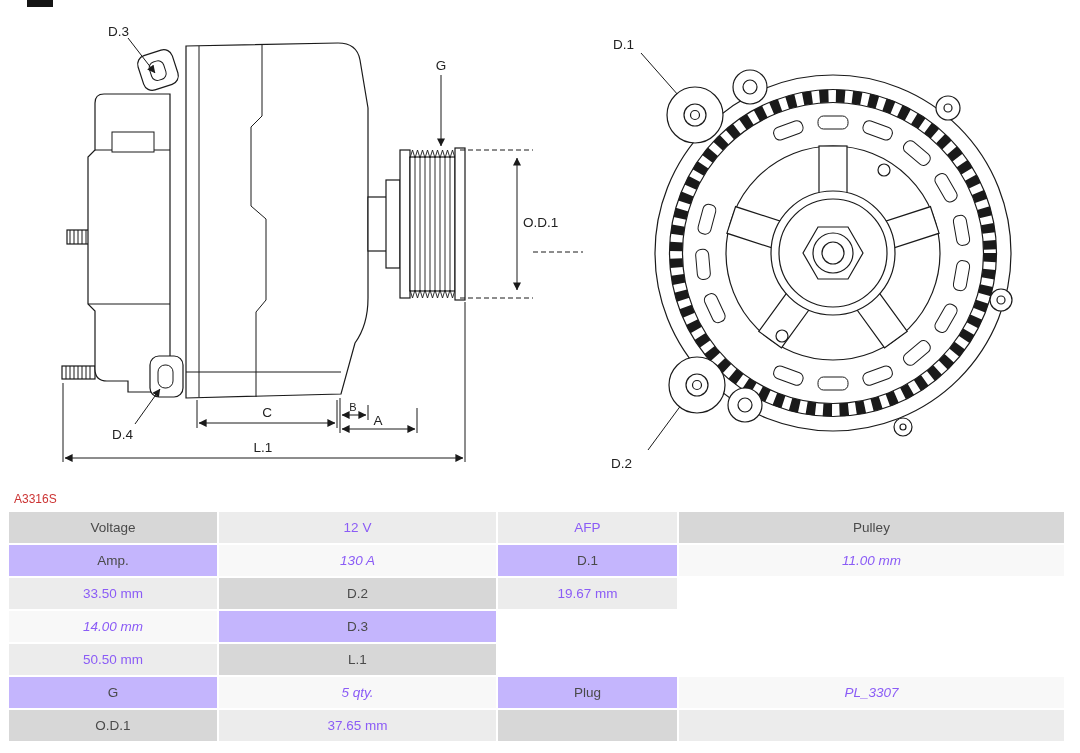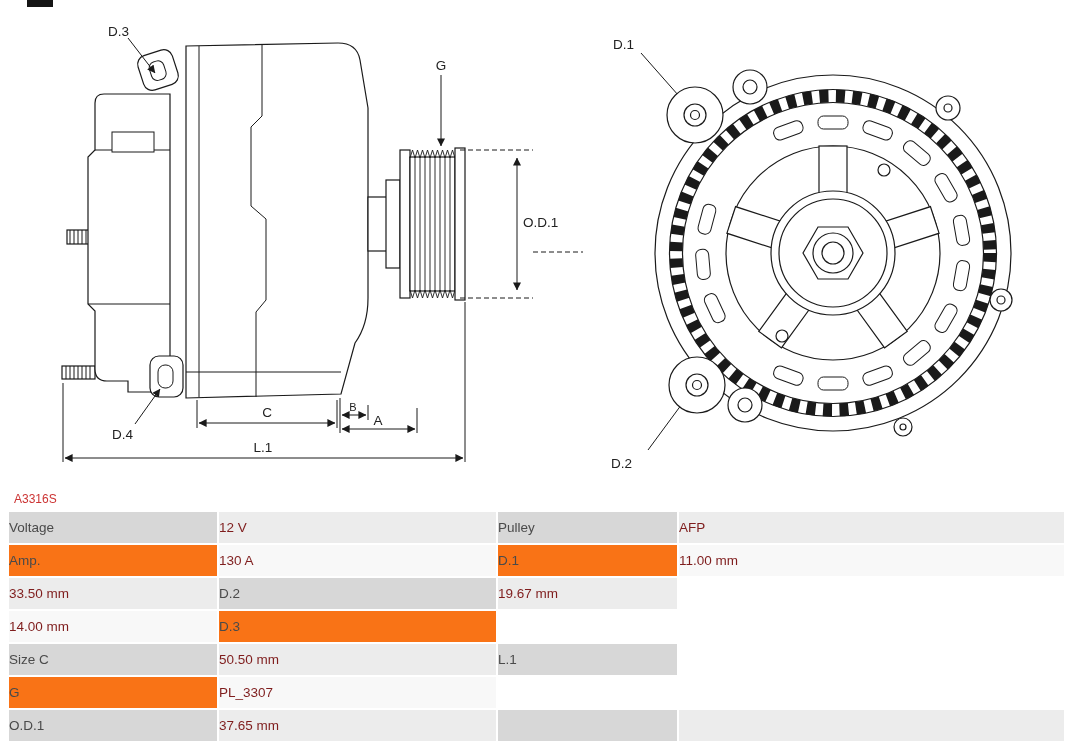--- a/index.html
+++ b/index.html
@@ -19,29 +19,29 @@
     font-size:12px; color:#cc3333; font-weight:400;
   }
 
   .spec-table { margin-left:9px; width:1055px; }
   .trow {
     display:grid;
     grid-template-columns:208px 277px 179px 385px;
     gap:2px; height:31px; margin-bottom:2px;
   }
   .cell {
-    line-height:31px; text-align:left; 
+    line-height:31px; text-align:center; 
     font-size:13.5px; overflow:hidden; white-space:nowrap;
   }
   .cell.lbl { color:#4a4a4a; }
-  .cell.val { color:#7f1d1d; }
+  .cell.val { color:#8b5cf6; }
   .trow.odd  .lbl { background:#d7d7d7; }
   .trow.odd  .val { background:#ececec; }
-  .trow.even .lbl { background:#f97316; }
-  .trow.even .val { background:#f8f8f8; }
+  .trow.even .lbl { background:#c4b5fd; }
+  .trow.even .val { background:#f8f8f8;font-style:italic; }
 </style>
 </head>
 <body>
 
 <div class="diagram-area">
   <div class="logo-fragment"></div>
 
   <svg width="1080" height="488" viewBox="0 0 1080 488">
     <defs>
       <marker id="arr" viewBox="0 0 10 10" refX="9.5" refY="5" markerWidth="8" markerHeight="8" orient="auto-start-reverse">
@@ -205,45 +205,46 @@
     </g>
   </svg>
 </div>
 
 <div class="part-number">A3316S</div>
 
 <div class="spec-table">
   <div class="trow odd">
     <div class="cell lbl">Voltage</div>
     <div class="cell val">12 V</div>
+    <div class="cell val">AFP</div>
     <div class="cell lbl">Pulley</div>
-    <div class="cell val">AFP</div>
   </div>
   <div class="trow even">
     <div class="cell lbl">Amp.</div>
     <div class="cell val">130 A</div>
     <div class="cell lbl">D.1</div>
     <div class="cell val">11.00 mm</div>
   </div>
   <div class="trow odd">
     <div class="cell val">33.50 mm</div>
     <div class="cell lbl">D.2</div>
     <div class="cell val">19.67 mm</div>
   </div>
   <div class="trow even">
     <div class="cell val">14.00 mm</div>
     <div class="cell lbl">D.3</div>
   </div>
   <div class="trow odd">
-    <div class="cell lbl">Size C</div>
     <div class="cell val">50.50 mm</div>
     <div class="cell lbl">L.1</div>
   </div>
   <div class="trow even">
     <div class="cell lbl">G</div>
+    <div class="cell val">5 qty.</div>
+    <div class="cell lbl">Plug</div>
     <div class="cell val">PL_3307</div>
   </div>
   <div class="trow odd">
     <div class="cell lbl">O.D.1</div>
     <div class="cell val">37.65 mm</div>
     <div class="cell lbl"></div>
     <div class="cell val"></div>
   </div>
 </div>
 

